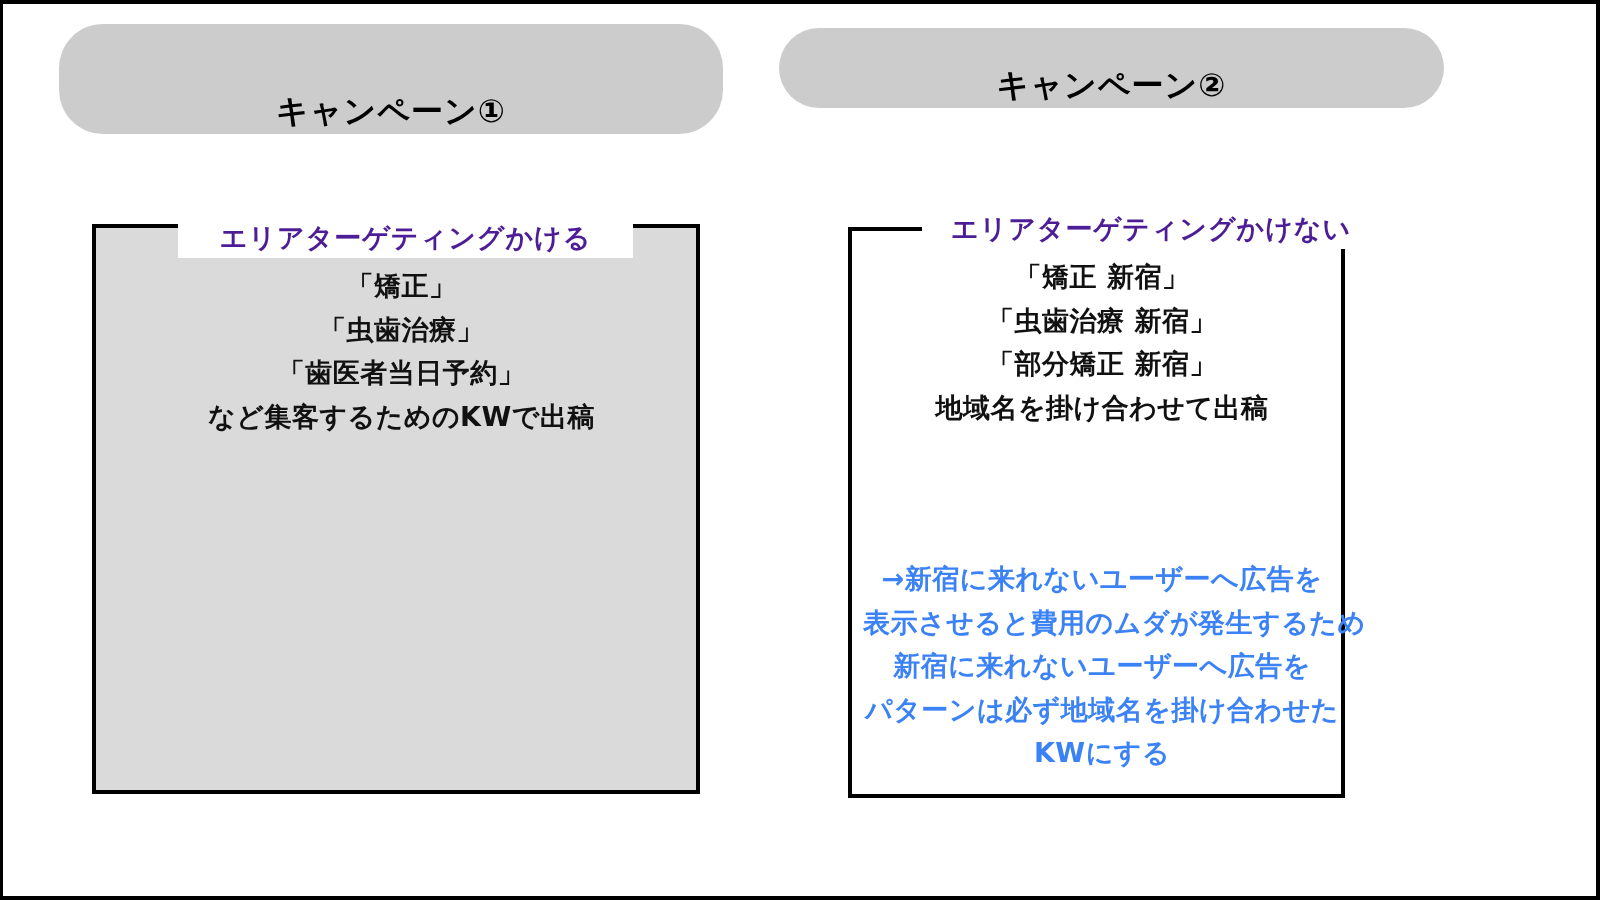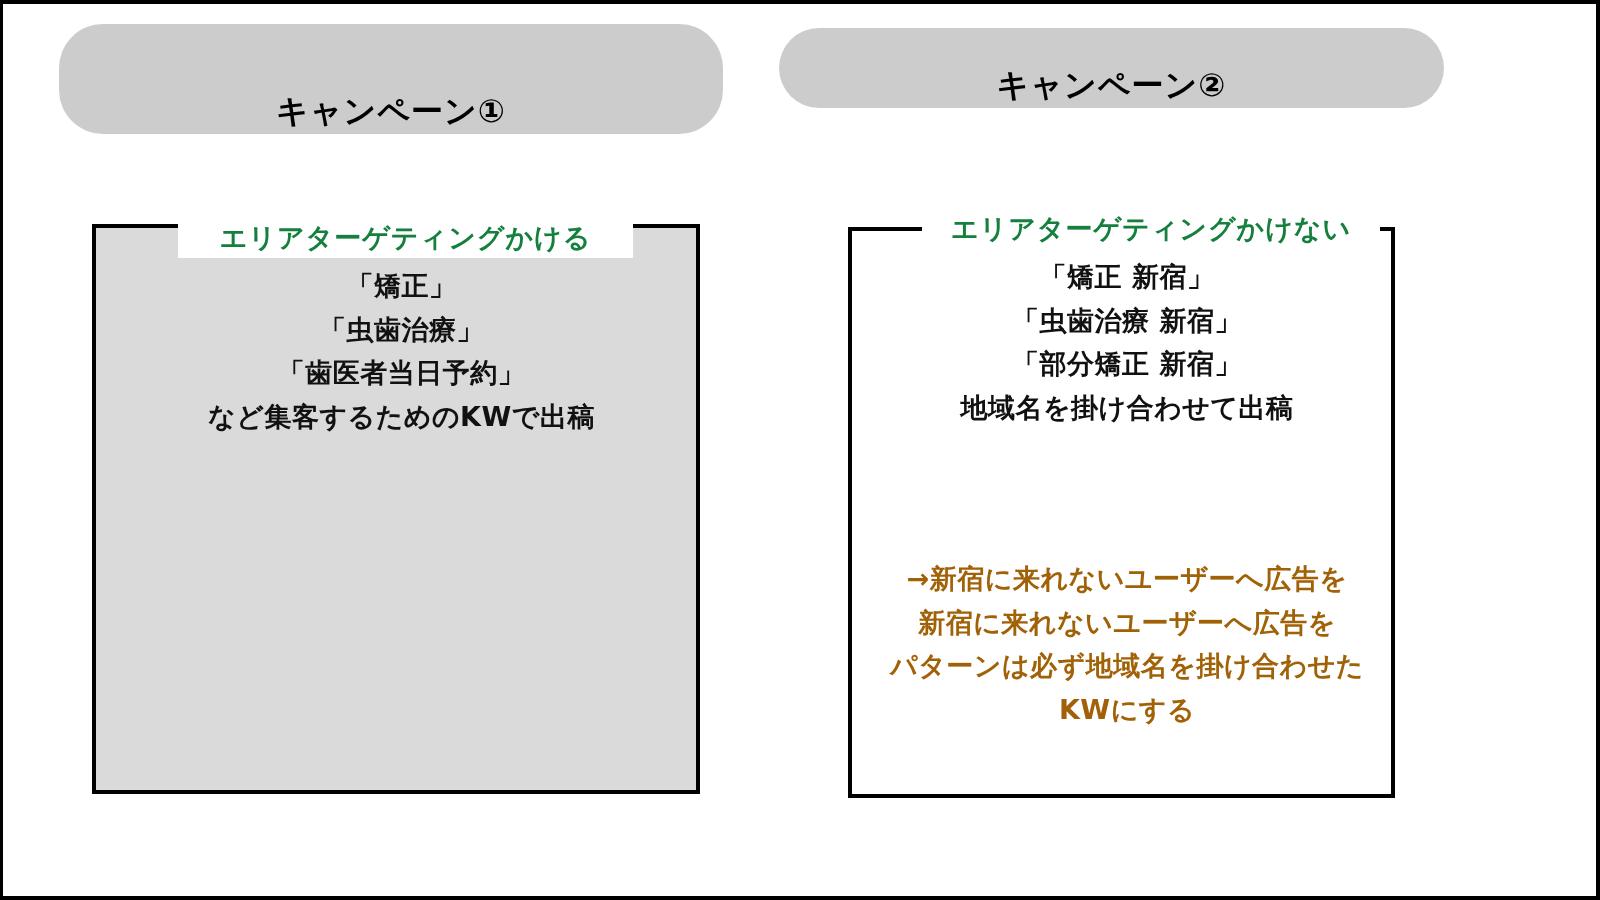--- a/index.html
+++ b/index.html
@@ -23,26 +23,26 @@
   }
   #pill-1 { left: 56px; top: 20px; width: 664px; height: 110px; }
   #pill-2 { left: 776px; top: 24px; width: 665px; height: 80px; }
 
   .box {
     position: absolute;
     border: 4px solid #000;
     box-sizing: border-box;
   }
   #box-1 { left: 89px; top: 220px; width: 608px; height: 570px; background: #dadada; }
-  #box-2 { left: 845px; top: 223px; width: 547px; height: 571px; background: #ffffff; text-decoration: underline; }
+  #box-2 { left: 845px; top: 223px; width: 497px; height: 571px; background: #ffffff; text-decoration: underline; }
 
   .box-label {
     position: absolute;
     background: #ffffff;
-    font-weight: bold; font-size: 27px; color: #15803d;
+    font-weight: bold; font-size: 27px; color: #4c1d95;
     text-align: center;
     white-space: nowrap;
     letter-spacing: 1px;
   }
   #box-1 .box-label { left: 82px; top: -8px; width: 455px; height: 38px; line-height: 36px; }
   #box-2 .box-label { left: 70px; top: -22px; width: 458px; height: 40px; line-height: 40px; }
 
   .kw-list {
     position: absolute; left: 0; right: 0;
     text-align: center;
@@ -50,21 +50,21 @@
     line-height: 43.5px;
     letter-spacing: 0.5px;
   }
   #box-1 .kw-list { top: 36px; }
   #box-2 .kw-list { top: 24px; }
   .kw-line { display: block; white-space: nowrap; padding-left: 11px; }
 
   .note {
     position: absolute; left: 0; right: 0; top: 326px;
     text-align: center;
-    font-weight: bold; font-size: 27px; color: #a16207;
+    font-weight: bold; font-size: 27px; color: #3b82f6;
     line-height: 43.5px;
     letter-spacing: 0.5px;
   }
 </style>
 </head>
 <body>
 
 <div id="pill-1" class="pill">
   <span>キャンペーン①</span>
 </div>
@@ -86,17 +86,18 @@
 <div id="box-2" class="box">
   <div class="box-label">エリアターゲティングかけない</div>
   <div class="kw-list">
     <span class="kw-line">「矯正 新宿」</span>
     <span class="kw-line">「虫歯治療 新宿」</span>
     <span class="kw-line">「部分矯正 新宿」</span>
     <span class="kw-line">地域名を掛け合わせて出稿</span>
   </div>
   <div class="note">
     <span class="kw-line">→新宿に来れないユーザーへ広告を</span>
+    <span class="kw-line">表示させると費用のムダが発生するため</span>
     <span class="kw-line">新宿に来れないユーザーへ広告を</span>
     <span class="kw-line">パターンは必ず地域名を掛け合わせた</span>
     <span class="kw-line">KWにする</span>
   </div>
 </div>
 
 </body></html>

